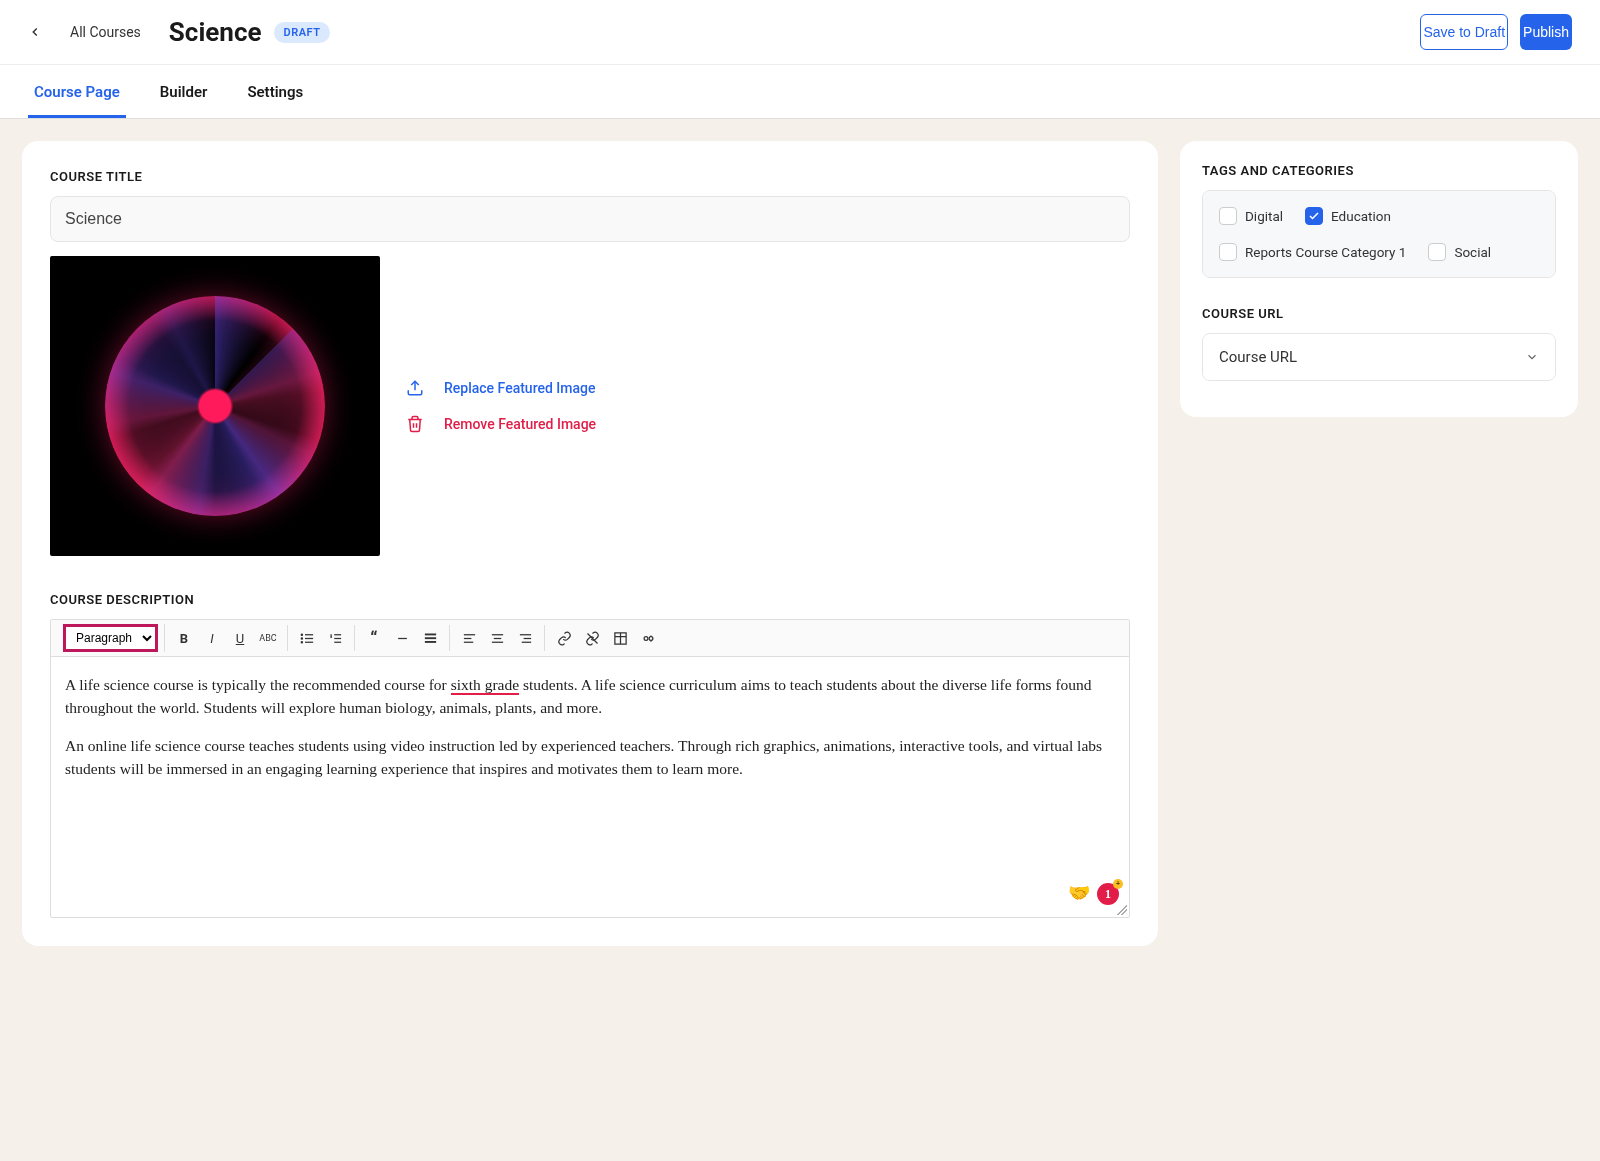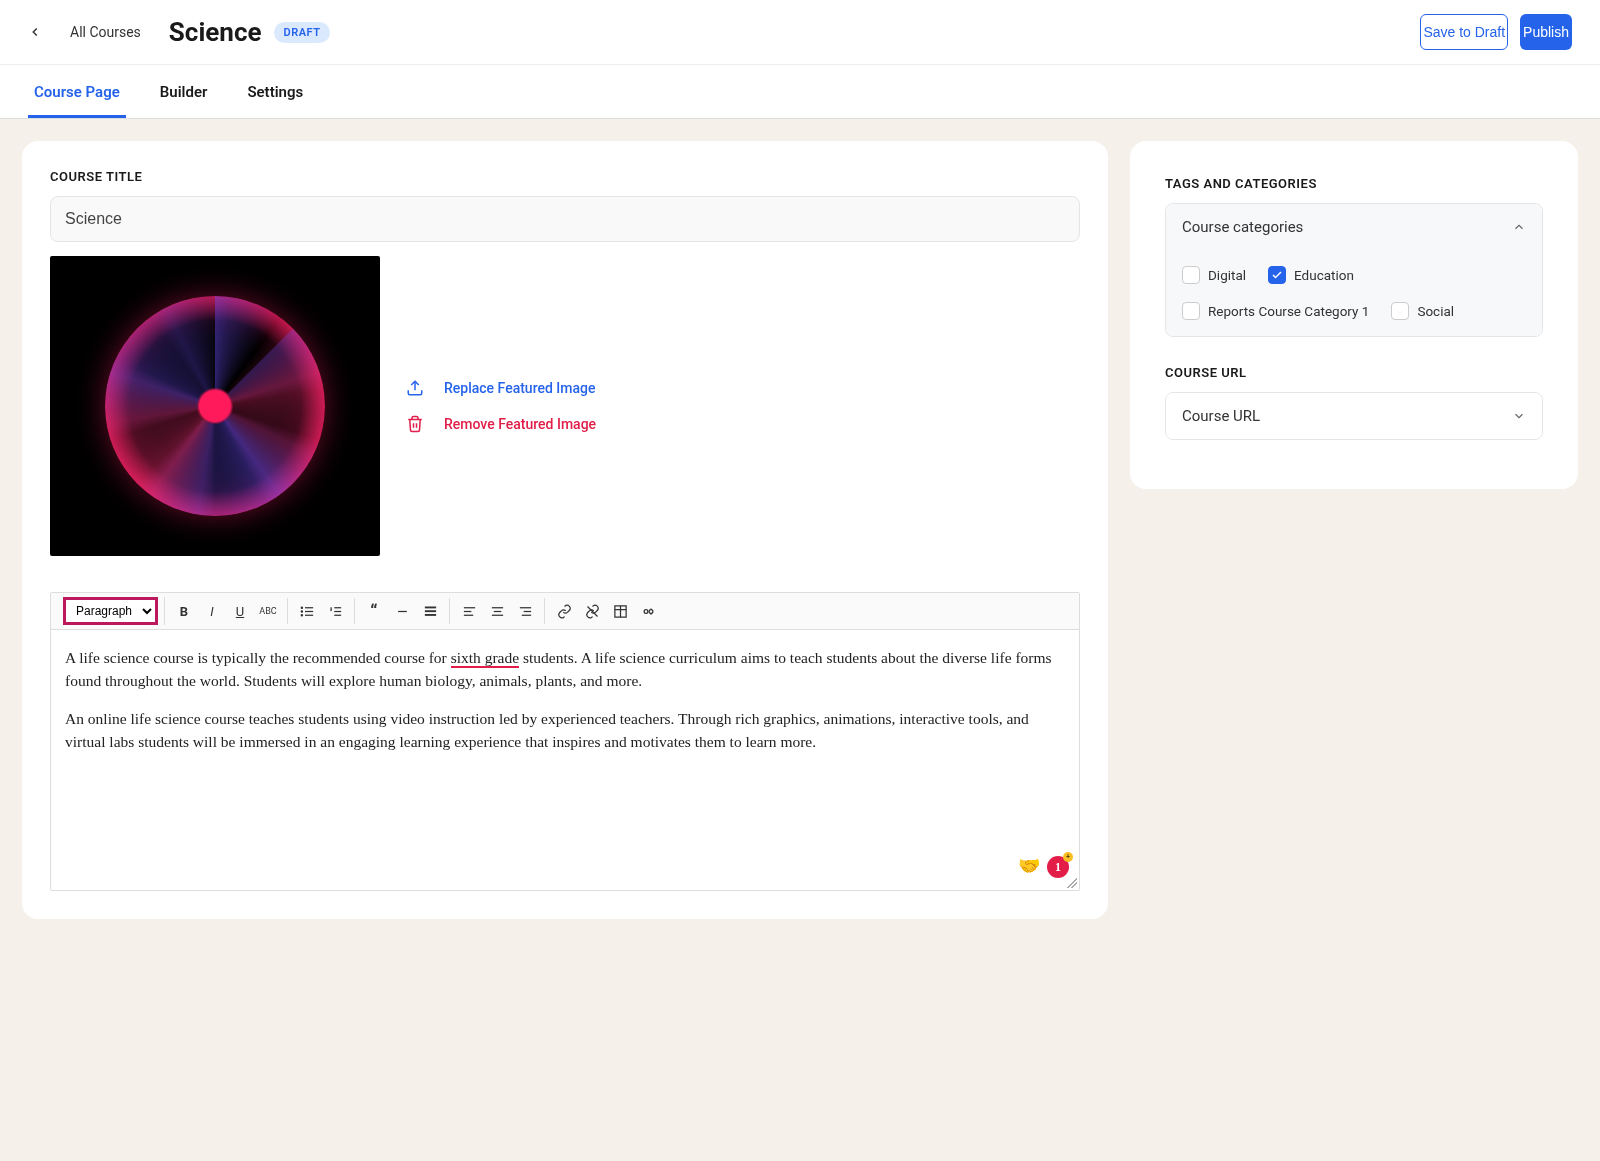--- a/index.html
+++ b/index.html
@@ -11,21 +11,21 @@
   .badge-draft { background: #dbe9ff; color: #2563eb; font-size: 11px; font-weight: 600; padding: 4px 10px; border-radius: 12px; margin-left: 12px; letter-spacing: .5px; }
   .spacer { flex: 1; }
   .btn { font-size: 14px; padding: 9px 2px; border-radius: 6px; border: 1px solid transparent; cursor: pointer; font-weight: 500; }
   .btn-outline { background: #fff; border-color: #2563eb; color: #2563eb; margin-right: 12px; }
   .btn-primary { background: #2563eb; color: #fff; }
   .tabs { background: #fff; display: flex; gap: 28px; padding: 0 28px; border-bottom: 1px solid #ddd; }
   .tab { padding: 18px 6px 14px; font-size: 15px; font-weight: 600; color: #1a1a1a; cursor: pointer; border-bottom: 3px solid transparent; }
   .tab.active { color: #2563eb; border-bottom-color: #2563eb; }
   .layout { display: flex; gap: 22px; padding: 22px; align-items: flex-start; }
   .main-card { background: #fff; border-radius: 16px; padding: 28px; flex: 1; }
-  .side-card { background: #fff; border-radius: 16px; padding: 35px; width: 448px; }
+  .side-card { background: #fff; border-radius: 16px; padding: 22px; width: 398px; }
   .section-label { font-size: 13px; font-weight: 600; letter-spacing: .5px; color: #1a1a1a; margin-bottom: 12px; }
   .title-input { width: 100%; padding: 13px 14px; font-size: 16px; border: 1px solid #e5e5e5; border-radius: 8px; background: #f9f9f9; color: #444; }
   .featured-row { display: flex; gap: 26px; margin-top: 14px; align-items: center; }
   .featured-img { width: 330px; height: 300px; background: #000; border-radius: 2px; position: relative; overflow: hidden; }
   .plasma { position:absolute; inset:0; display:flex; align-items:center; justify-content:center; }
   .plasma-circle { width: 220px; height: 220px; border-radius: 50%; background: radial-gradient(circle at center, #ff1a5c 0%, #ff1a5c 10%, transparent 12%), radial-gradient(circle at center, transparent 55%, rgba(255,30,100,.6) 70%, rgba(120,40,200,.2) 85%, transparent 100%); position:relative; box-shadow: inset 0 0 40px rgba(255,30,100,.6), 0 0 30px rgba(255,30,100,.4); }
   .plasma-circle::before, .plasma-circle::after { content:""; position:absolute; inset:0; border-radius:50%; background: conic-gradient(rgba(110,80,255,.4), transparent 10%, rgba(255,50,120,.4), transparent 30%, rgba(110,80,255,.5), transparent 50%, rgba(255,50,120,.5), transparent 70%, rgba(110,80,255,.4), transparent 90%); mask: radial-gradient(circle, transparent 10%, black 12%, black 90%, transparent 100%); }
   .plasma-circle::after { transform: rotate(45deg); opacity:.7; }
   .img-actions { display: flex; flex-direction: column; gap: 18px; }
   .img-action { display: flex; align-items: center; gap: 20px; font-size: 14px; font-weight: 500; cursor: pointer; }
@@ -108,20 +108,21 @@
               <path d="M19 6l-1 14a2 2 0 0 1-2 2H8a2 2 0 0 1-2-2L5 6"></path>
               <path d="M10 11v6M14 11v6"></path>
               <path d="M8 6V4a2 2 0 0 1 2-2h4a2 2 0 0 1 2 2v2"></path>
             </svg>
           <span>Remove Featured Image</span>
         </div>
       </div>
     </div>
 
     <div class="desc-section">
+      <div class="section-label">COURSE DESCRIPTION</div>
       <div class="editor">
         <div class="editor-toolbar">
           <div class="tool-group">
             <select class="format-select">
               <option>Paragraph</option>
             </select>
           </div>
           <div class="tool-group">
             <div class="tool-btn">
                 <b>B</b>
@@ -234,26 +235,20 @@
         </div>
       </div>
     </div>
   </div>
 
   <div class="side-card">
     <div class="section-label">TAGS AND CATEGORIES</div>
 
 
     <div class="accordion">
-      <div class="acc-head expanded">
-        <span>Course categories</span>
-        <svg viewBox="0 0 24 24" fill="none" stroke="currentColor" stroke-width="2">
-            <polyline points="18 15 12 9 6 15"></polyline>
-          </svg>
-      </div>
       <div class="acc-body">
         <div class="check-item">
           <div class="checkbox"></div>
           <span>Digital</span>
         </div>
         <div class="check-item">
           <div class="checkbox checked">
               <svg viewBox="0 0 24 24" fill="none" stroke="currentColor" stroke-width="3">
                 <polyline points="20 6 9 17 4 12"></polyline>
               </svg>

